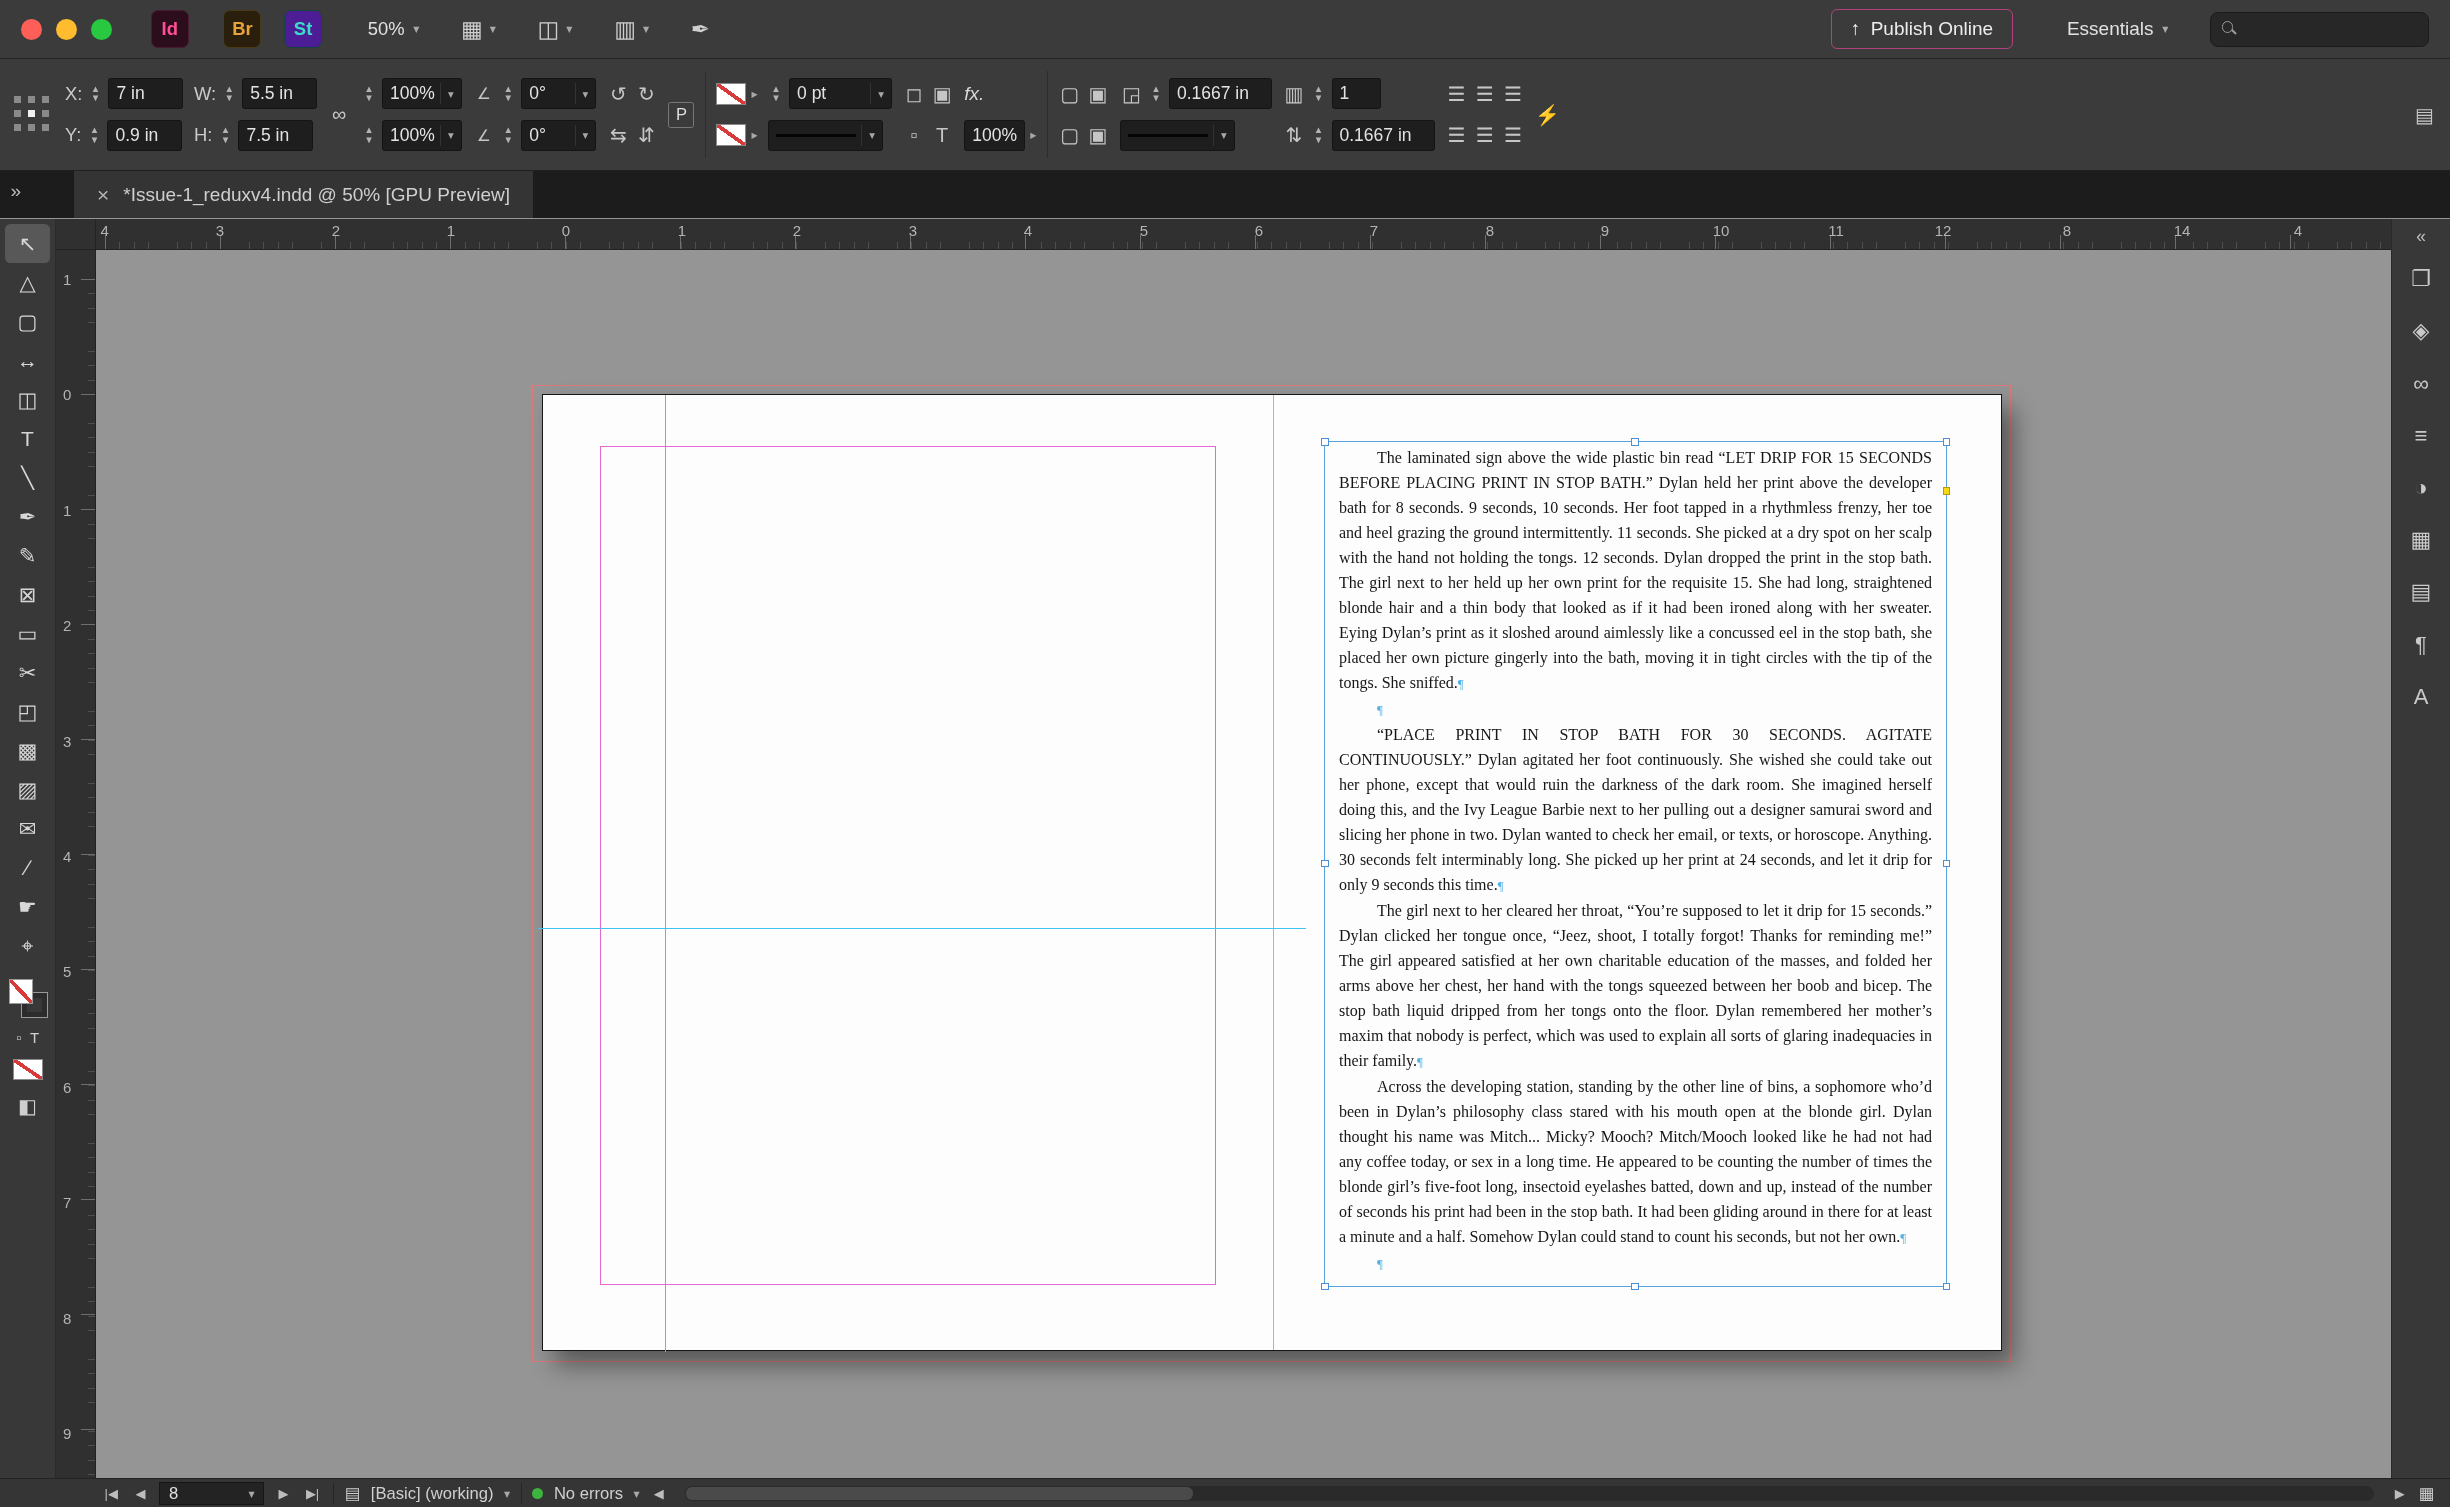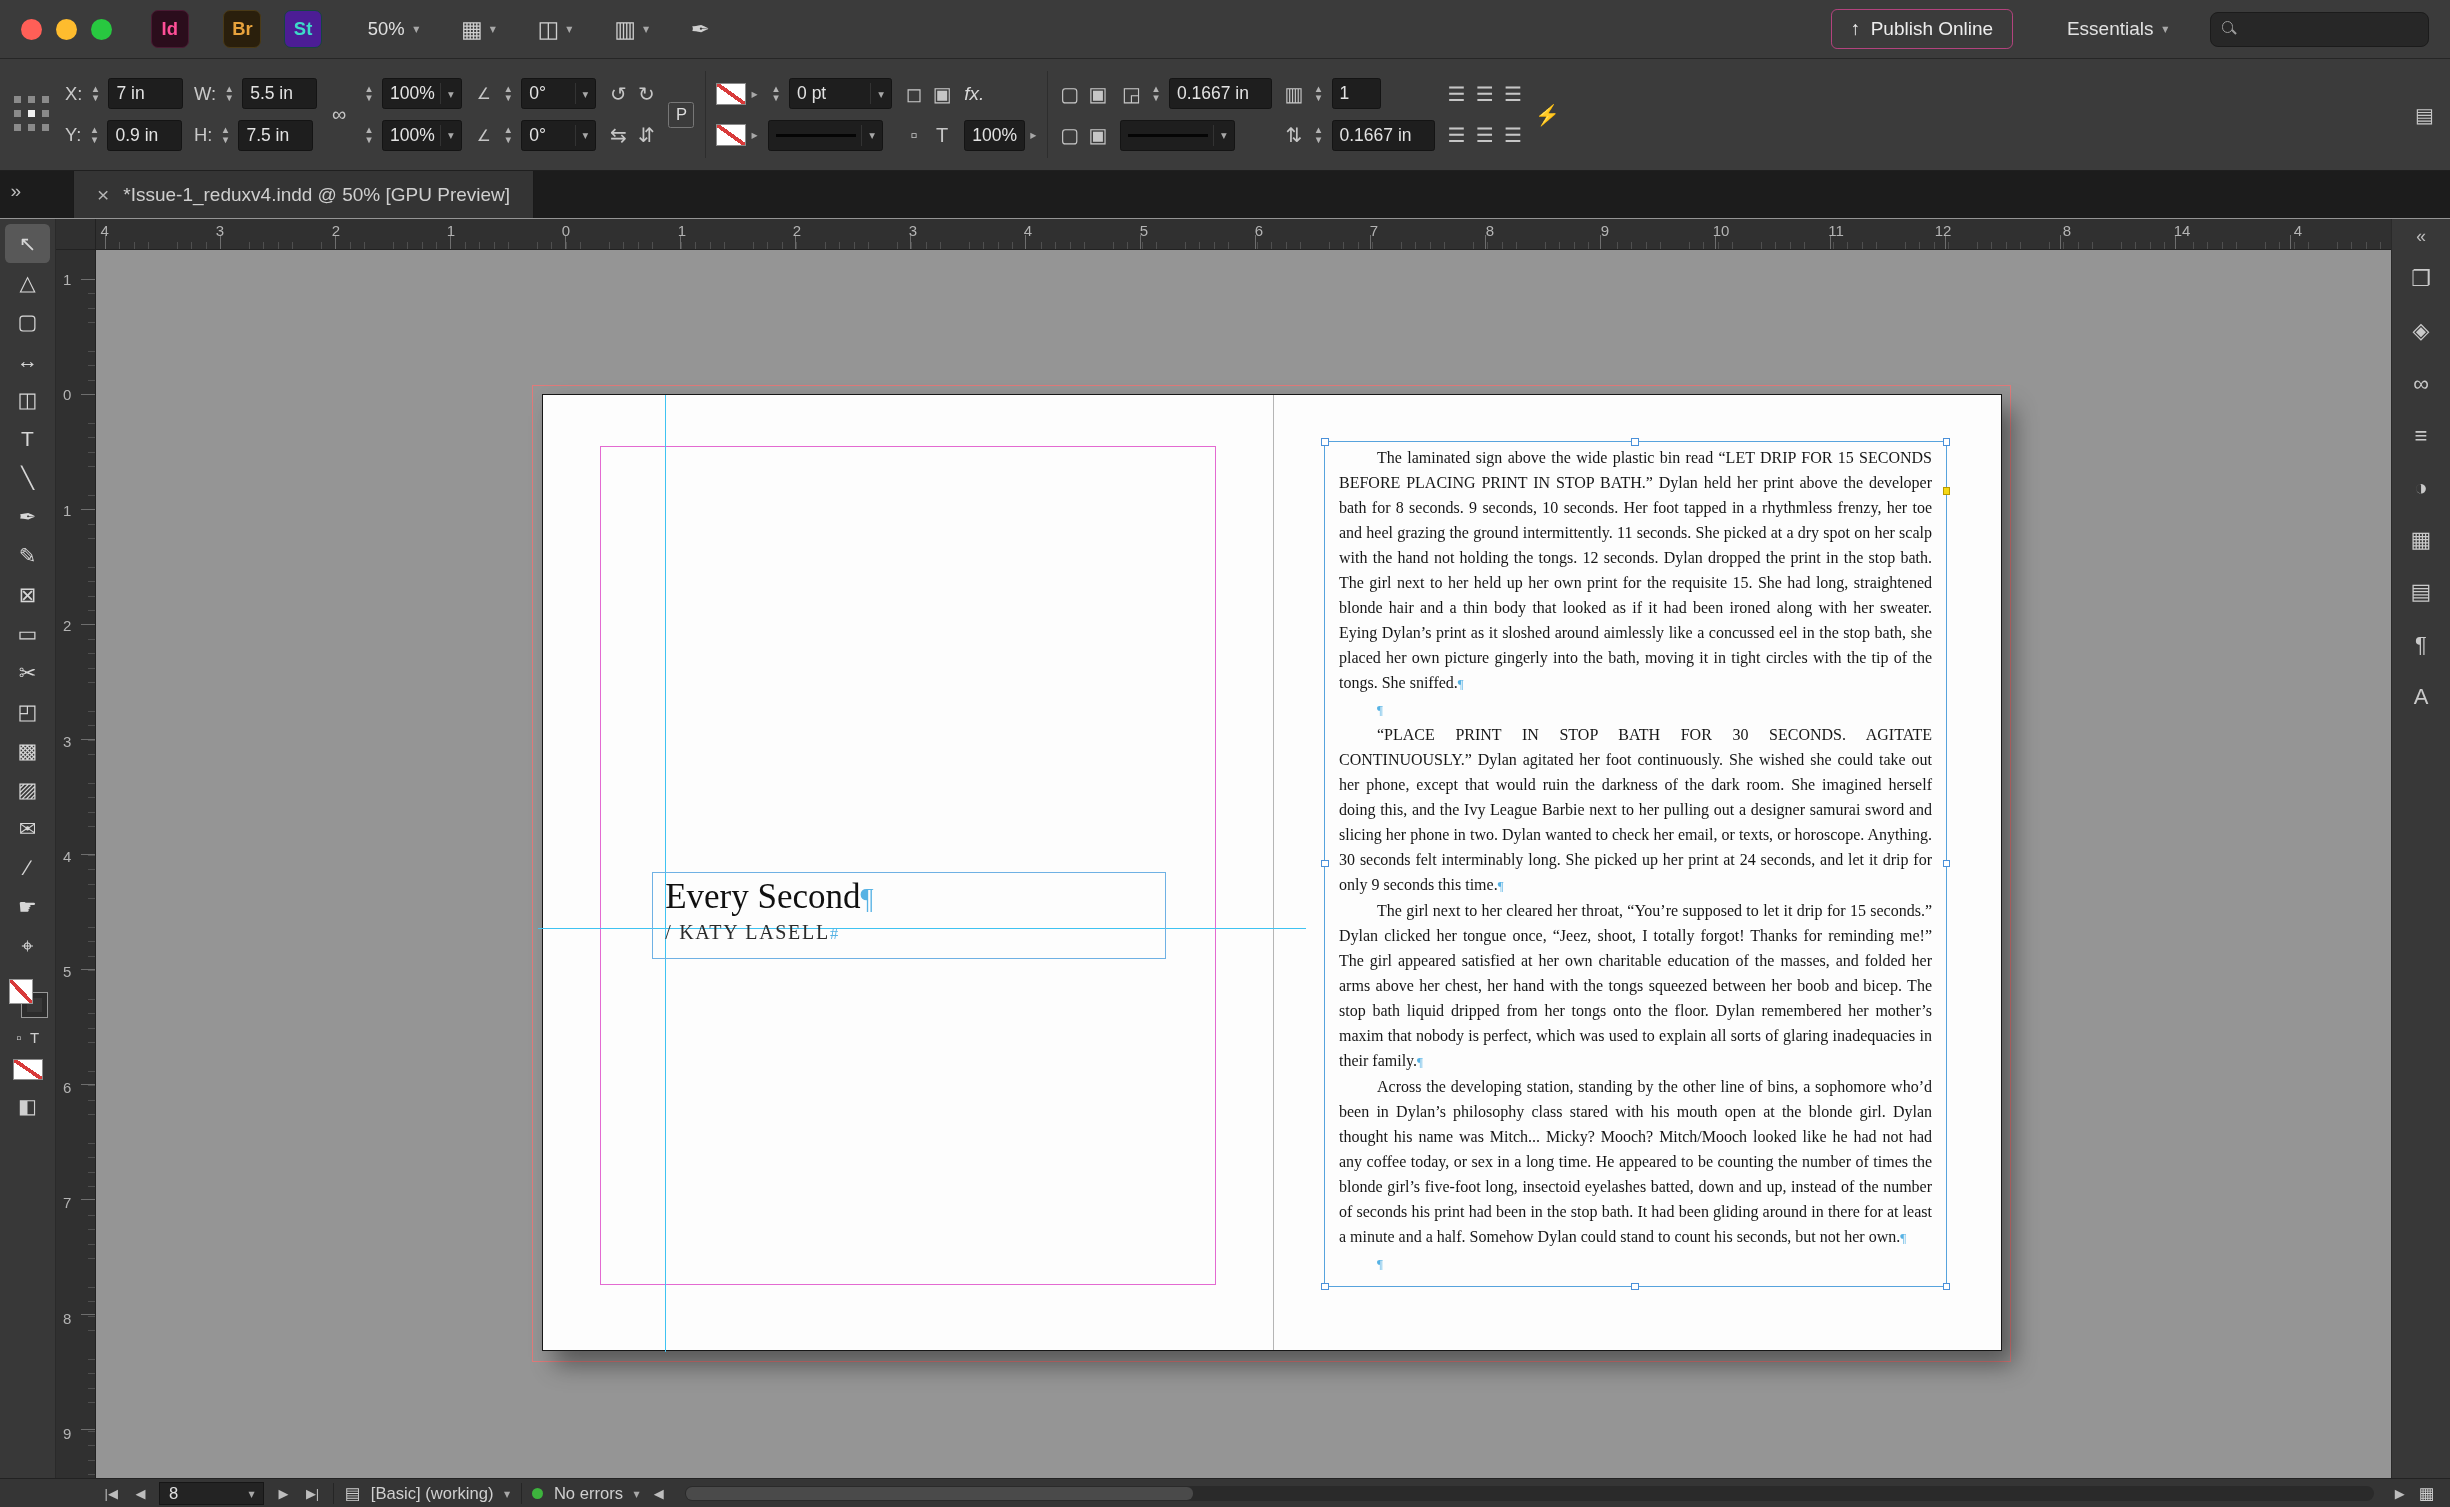--- a/index.html
+++ b/index.html
@@ -476,24 +476,20 @@
     </div>
 
     <div class="canvas">
       <div class="bleed"></div>
       <div class="spread">
         <div class="spine"></div>
         <div class="marginbox"></div>
         <div class="vguide"></div>
         <div class="hguide"></div>
 
-        <div class="titleframe">
-          <div class="story-title"><span>Every Second</span><span class="pm">¶</span></div>
-          <div class="story-byline"><span>/ KATY LASELL</span><span class="pm">#</span></div>
-        </div>
 
         <div class="storyframe">
           <div class="storytext">
             <p><span>The laminated sign above the wide plastic bin read “LET DRIP FOR 15 SECONDS BEFORE PLACING PRINT IN STOP BATH.” Dylan held her print above the developer bath for 8 seconds. 9 seconds, 10 seconds. Her foot tapped in a rhythmless frenzy, her toe and heel grazing the ground intermittently. 11 seconds. She picked at a dry spot on her scalp with the hand not holding the tongs. 12 seconds. Dylan dropped the print in the stop bath. The girl next to her held up her own print for the requisite 15. She had long, straightened blonde hair and a thin body that looked as if it had been ironed along with her sweater. Eying Dylan’s print as it sloshed around aimlessly like a concussed eel in the stop bath, she placed her own picture gingerly into the bath, moving it in tight circles with the tip of the tongs. She sniffed.</span><span class="pm">¶</span></p>
             <p><span></span><span class="pm">¶</span></p>
             <p><span>“PLACE PRINT IN STOP BATH FOR 30 SECONDS. AGITATE CONTINUOUSLY.” Dylan agitated her foot continuously. She wished she could take out her phone, except that would ruin the darkness of the dark room. She imagined herself doing this, and the Ivy League Barbie next to her pulling out a designer samurai sword and slicing her phone in two. Dylan wanted to check her email, or texts, or horoscope. Anything. 30 seconds felt interminably long. She picked up her print at 24 seconds, and let it drip for only 9 seconds this time.</span><span class="pm">¶</span></p>
             <p><span>The girl next to her cleared her throat, “You’re supposed to let it drip for 15 seconds.” Dylan clicked her tongue once, “Jeez, shoot, I totally forgot! Thanks for reminding me!” The girl appeared satisfied at her own charitable education of the masses, and folded her arms above her chest, her hand with the tongs squeezed between her boob and bicep. The stop bath liquid dripped from her tongs onto the floor. Dylan remembered her mother’s maxim that nobody is perfect, which was used to explain all sorts of glaring inadequacies in their family.</span><span class="pm">¶</span></p>
             <p><span>Across the developing station, standing by the other line of bins, a sophomore who’d been in Dylan’s philosophy class stared with his mouth open at the blonde girl. Dylan thought his name was Mitch... Micky? Mooch? Mitch/Mooch looked like he had not had any coffee today, or sex in a long time. He appeared to be counting the number of times the blonde girl’s five-foot long, insectoid eyelashes batted, down and up, instead of the number of seconds his print had been in the stop bath. It had been gliding around in there for at least a minute and a half. Somehow Dylan could stand to count his seconds, but not her own.</span><span class="pm">¶</span></p>
             <p><span></span><span class="pm">¶</span></p>
 

